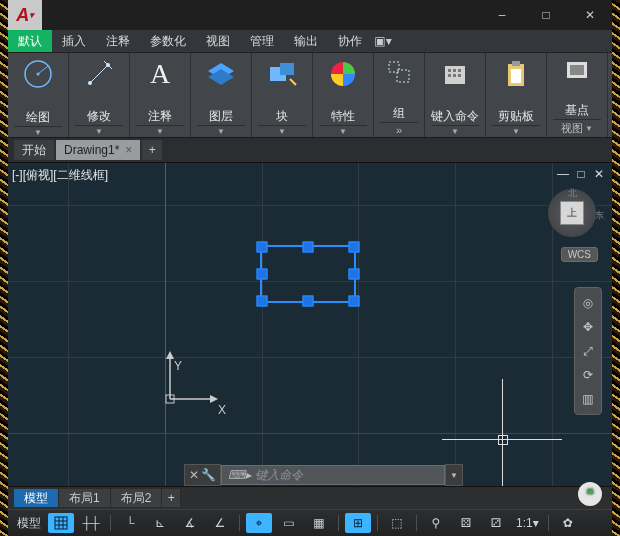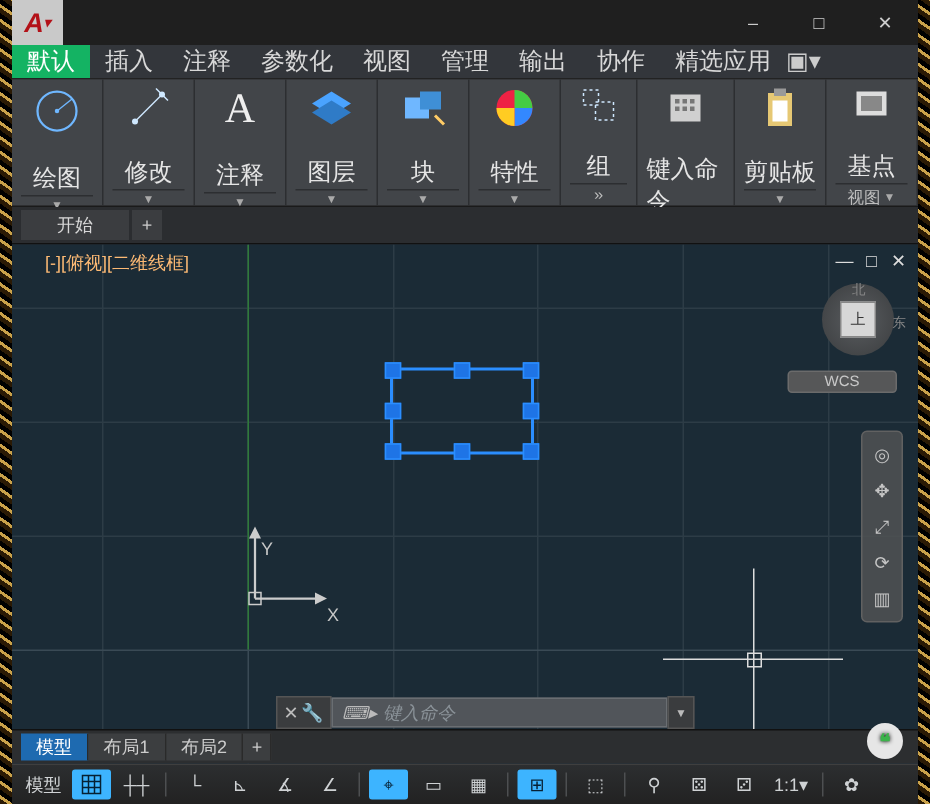--- a/index.html
+++ b/index.html
@@ -3,58 +3,58 @@
 <meta charset="utf-8">
 <style>
   html,body{margin:0;padding:0;width:620px;height:536px;font-family:"Microsoft YaHei",Arial,sans-serif;font-size:12px;background:#000;overflow:hidden;color:#ccc}
   .app{position:absolute;top:0;left:8px;right:8px;bottom:0;background:#34373c;display:flex;flex-direction:column}
   
   .titlebar{height:30px;background:#1f1f1f;display:flex;align-items:stretch}
   .logo{width:34px;background:#c9c9c9;display:flex;align-items:center;justify-content:center;color:#b31118;font-weight:bold;font-size:18px;font-style:italic}
   .titlebar .spacer{flex:1}
   .winbtn{width:44px;display:flex;align-items:center;justify-content:center;color:#ccc}
   
-  .menubar{height:22px;background:#33363b;display:flex;align-items:center;border-bottom:1px solid #222;font-size:16px}
+  .menubar{height:22px;background:#33363b;display:flex;align-items:center;border-bottom:1px solid #222;font-size:12px}
   .menutab{padding:0 10px;height:100%;display:flex;align-items:center;color:#d8d8d8}
   .menutab.active{background:#14b363;color:#fff}
   .menubar .dd{width:22px;text-align:center;color:#ccc}
   
   .ribbon{height:84px;background:#424549;display:flex;border-bottom:1px solid #1a1a1a}
   .panel{display:flex;flex-direction:column;align-items:center;justify-content:flex-start;border-right:1px solid #2c2e31;padding:4px 6px 0;min-width:48px}
   .panel .pi{width:36px;height:36px;display:flex;align-items:center;justify-content:center}
-  .panel .pl{margin-top:18px;font-size:16px;color:#e5e5e5;display:flex;align-items:center;gap:2px}
+  .panel .pl{margin-top:18px;font-size:12px;color:#e5e5e5;display:flex;align-items:center;gap:2px}
   .panel .sub{margin-top:auto;width:100%;font-size:11px;color:#bdbdbd;display:flex;align-items:center;justify-content:center;gap:2px;border-top:1px solid #2c2e31;padding:1px 0}
   .arrow{font-size:8px;color:#aaa}
   
   .filetabs{height:24px;background:#2b2d30;display:flex;align-items:center;padding-left:6px;gap:2px;border-bottom:1px solid #111}
-  .ftab{padding:0 24px;height:20px;line-height:20px;border-radius:0;background:#3b3d40;color:#d8d8d8;font-size:12px;display:flex;align-items:center;gap:6px}
+  .ftab{padding:0 8px;height:20px;line-height:20px;border-radius:0;background:#3b3d40;color:#d8d8d8;font-size:12px;display:flex;align-items:center;gap:6px}
   .ftab.active{background:#9a9c9e;color:#222}
   .ftab .x{font-size:12px;color:#555}
   .ftab.plus{width:20px;padding:0;justify-content:center;background:#3b3d40;color:#ccc}
   
   .canvaswrap{flex:1;position:relative;background:#1b2b36;overflow:hidden}
-  .viewlabel{position:absolute;top:4px;left:22px;color:#fdba74}
+  .viewlabel{position:absolute;top:4px;left:4px;color:#e5e5e5}
   .winctrls{position:absolute;top:4px;right:6px;display:flex;gap:4px;color:#ddd}
   .winctrls span{width:14px;height:14px;display:flex;align-items:center;justify-content:center;font-size:12px}
   
   .grid{position:absolute;inset:0}
   .gl{position:absolute;background:#2d3c46}
   .gl.main{background:#3a4a55}
   
   .selrect{position:absolute;border:2px solid #2b8eff}
   .grip{position:absolute;width:9px;height:9px;background:#1e74e6;border:1px solid #2b8eff;transform:translate(-50%,-50%)}
   
   .ucs{position:absolute;color:#c7c7c7;font-size:12px}
   .ucs .y{position:absolute;left:10px;top:-40px}
   .ucs .x{position:absolute;left:54px;top:4px}
   
   .cube{position:absolute;top:26px;right:16px;width:48px;height:48px;border-radius:50%;background:radial-gradient(#5a5d60,#3a3c3e);display:flex;align-items:center;justify-content:center}
   .cube .face{width:22px;height:22px;background:#d7d7d7;color:#333;font-size:10px;display:flex;align-items:center;justify-content:center;border:1px solid #888}
   .compass{position:absolute;font-size:9px;color:#888}
-  .wcs{position:absolute;top:84px;right:14px;background:#565758;color:#c8c8c8;font-size:10px;padding:1px 24px;border-radius:3px;border:1px solid #6b6b6b}
+  .wcs{position:absolute;top:84px;right:14px;background:#565758;color:#c8c8c8;font-size:10px;padding:1px 6px;border-radius:3px;border:1px solid #6b6b6b}
   .navbar{position:absolute;top:124px;right:10px;width:26px;background:rgba(80,82,84,.85);border:1px solid #616161;border-radius:4px;display:flex;flex-direction:column;align-items:center;gap:6px;padding:6px 0}
   .navbar div{width:18px;height:18px;color:#c5c5c5;display:flex;align-items:center;justify-content:center}
   
   .crossh{position:absolute;pointer-events:none}
   .crossh .cv{position:absolute;width:1px;height:120px;background:#ddd;left:0;top:-60px}
   .crossh .ch{position:absolute;height:1px;width:120px;background:#ddd;top:0;left:-60px}
   .crossh .pb{position:absolute;width:8px;height:8px;border:1px solid #ddd;left:-4px;top:-4px}
   
   .cmdline{position:absolute;left:176px;bottom:24px;height:20px;display:flex;align-items:center}
   .cmdline .handle{background:#3a3c3e;color:#bbb;padding:0 4px;height:20px;display:flex;align-items:center;gap:2px;border:1px solid #555}
@@ -105,21 +105,20 @@
 
   <div class="menubar">
     <div class="menutab active">默认</div>
     <div class="menutab">插入</div>
     <div class="menutab">注释</div>
     <div class="menutab">参数化</div>
     <div class="menutab">视图</div>
     <div class="menutab">管理</div>
     <div class="menutab">输出</div>
     <div class="menutab">协作</div>
-    <div class="menutab">精选应用</div>
     <div class="dd">▣▾</div>
   </div>
 
   <div class="ribbon">
     <div class="panel">
       <div class="pi">
           <svg width="34" height="34">
             <circle cx="17" cy="17" r="13" fill="none" stroke="#6fb7ff" stroke-width="1.5"></circle>
             <line x1="17" y1="17" x2="27" y2="9" stroke="#6fb7ff"></line>
             <circle cx="17" cy="17" r="1.5" fill="#6fb7ff"></circle>
@@ -265,20 +264,24 @@
       <div class="sub">
           <span>视图</span> 
           <span class="arrow">▼</span>
         </div>
     </div>
   </div>
 
   <div class="filetabs">
     <div class="ftab">
         <span>开始</span>
+      </div>
+    <div class="ftab active">
+        <span>Drawing1*</span>
+        <span class="x">×</span>
       </div>
     <div class="ftab plus">+</div>
   </div>
 
   <div class="canvaswrap">
     <div class="grid">
 
       <div class="gl" style="left:10%;top:0;bottom:0;width:1px"></div>
       <div class="gl main" style="left:26%;top:0;bottom:0;width:1px"></div>
       <div class="gl" style="left:42%;top:0;bottom:0;width:1px"></div>

